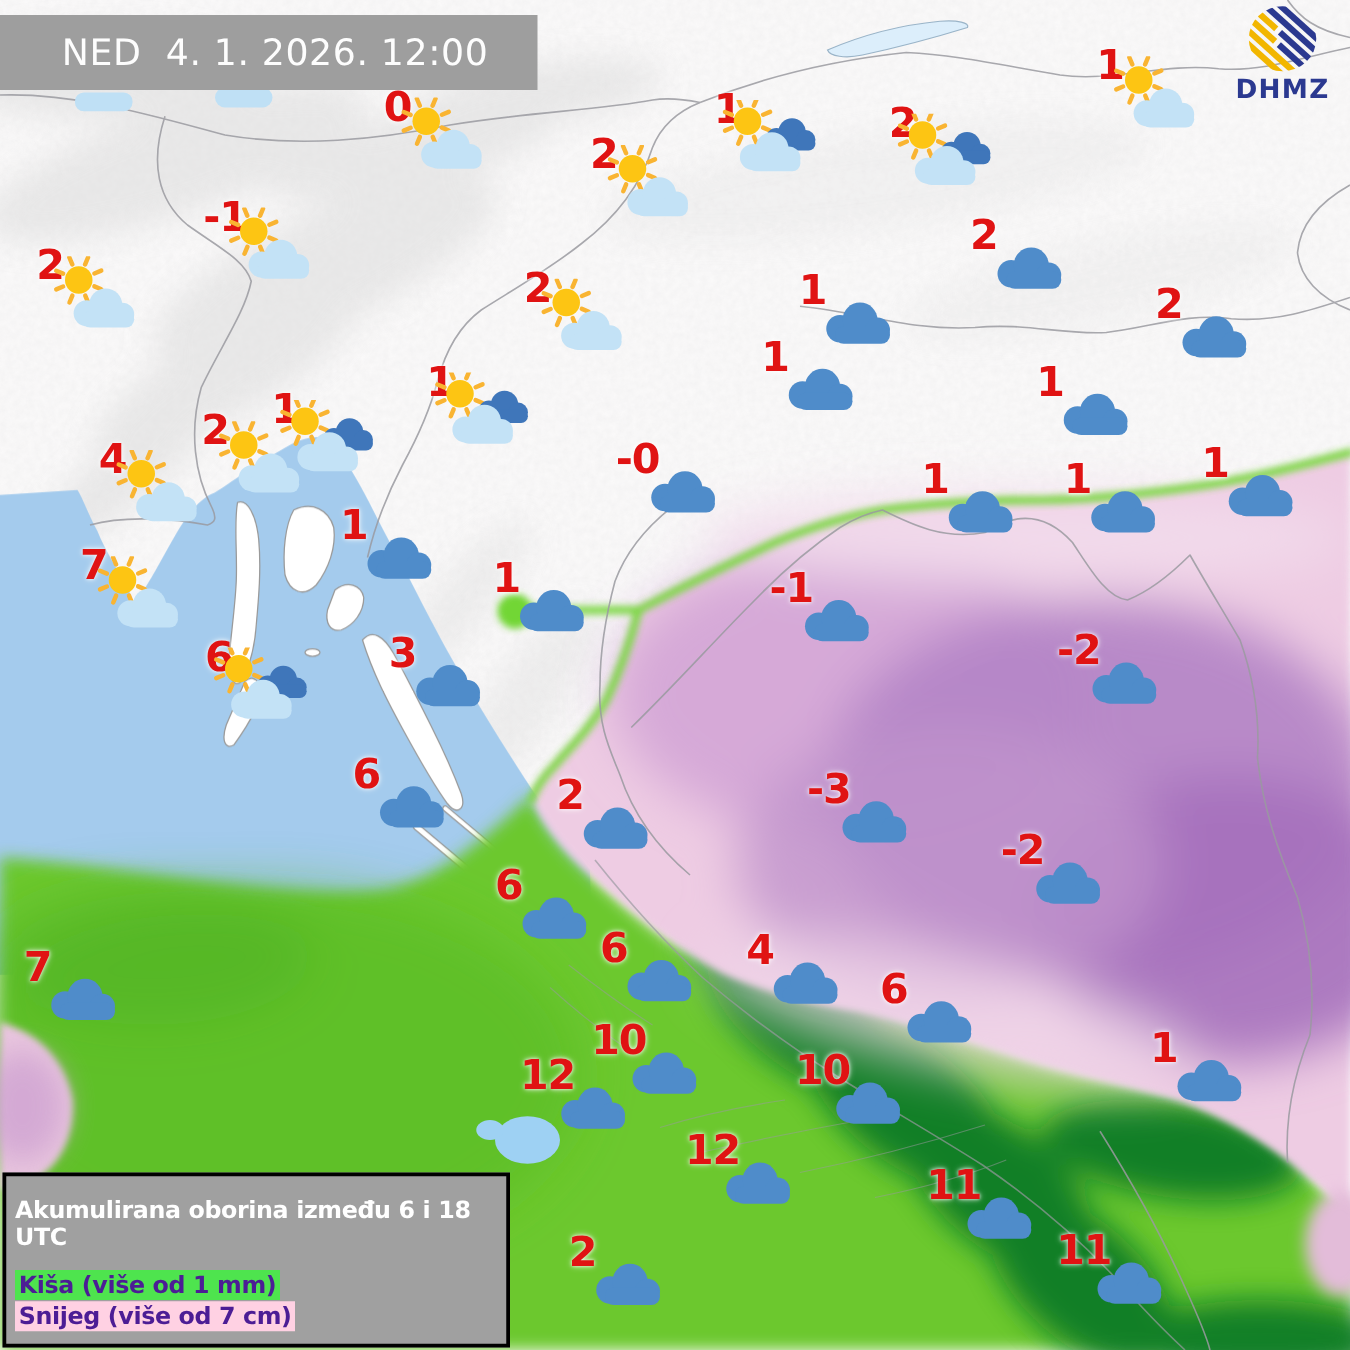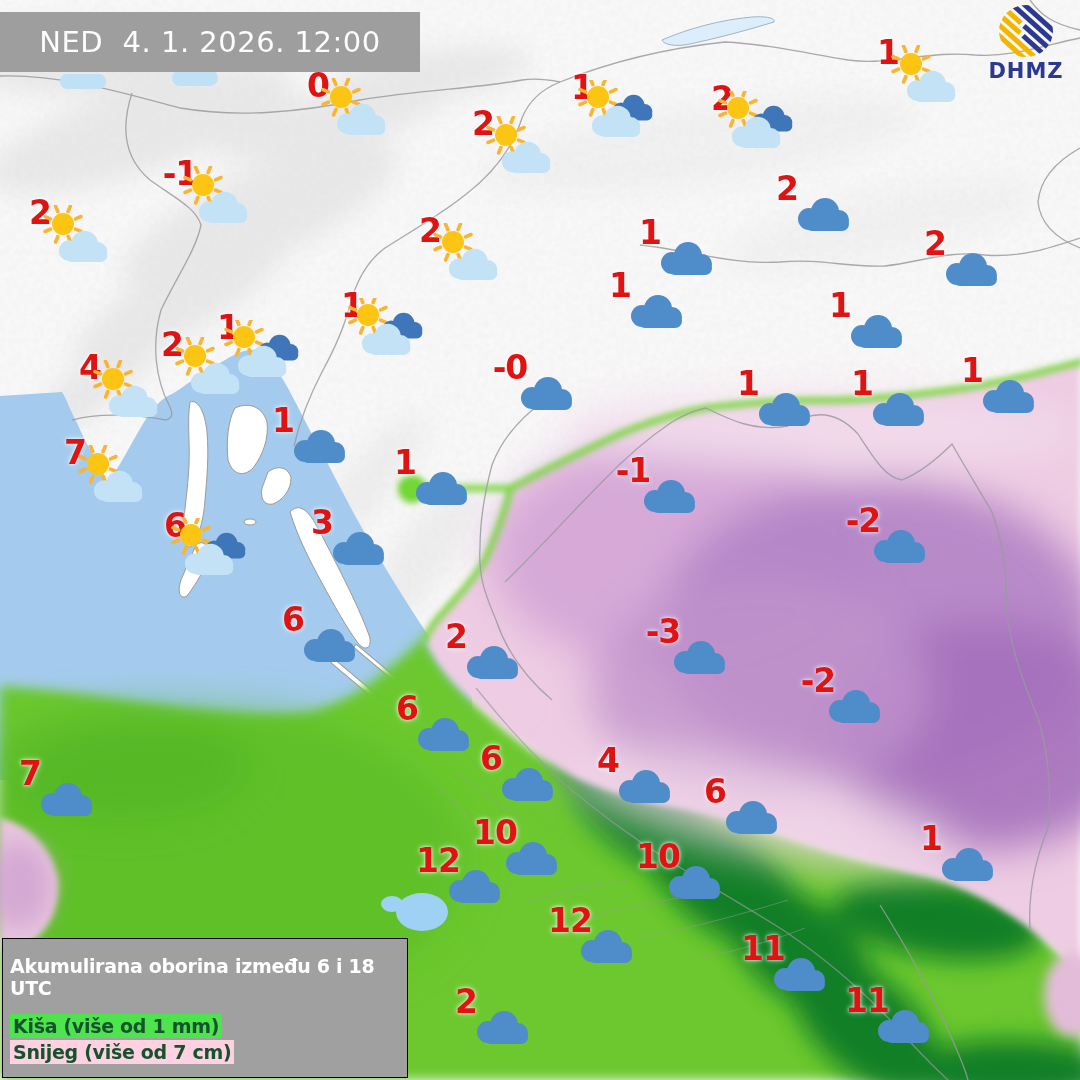--- a/index.html
+++ b/index.html
@@ -2,28 +2,28 @@
 <html><head>
 <meta charset="utf-8">
 <style>
   html,body{margin:0;padding:0;background:#ffffff;}
   #stage{position:relative;width:1080px;height:1080px;overflow:hidden;
          font-family:"DejaVu Sans","Liberation Sans",sans-serif;background:#fbfbfb;}
   #map{position:absolute;left:0;top:0;width:1080px;height:1080px;}
   
   #titlebar{position:absolute;left:0;top:12px;width:420px;height:60px;
     background:#9e9e9e;color:#fdfdfd;display:flex;align-items:center;justify-content:center;
-    font-size:29px;letter-spacing:.5px;white-space:pre;z-index:30;}
+    font-size:29px;letter-spacing:.5px;white-space:pre;z-index:30;padding-left:10px;}
   
   #legend{position:absolute;left:2px;top:938px;width:406px;height:140px;background:#a0a0a0;
-    z-index:30;padding:0;box-sizing:border-box;border:1px solid #000000;}
+    z-index:30;padding:0;box-sizing:border-box;border:3px solid #000000;}
   #legend .lt{color:#ffffff;font-weight:bold;font-size:19px;margin:16px 0 0 7px;letter-spacing:-0.3px;}
   #legend .row{margin:0 0 0 7px;line-height:24px;}
   #legend .row.first{margin-top:15px;}
-  #legend .chip{display:inline-block;font-weight:bold;font-size:19px;color:#14532d;
+  #legend .chip{display:inline-block;font-weight:bold;font-size:19px;color:#4c1d95;
     padding:0 3px;letter-spacing:-0.3px;}
   
   #logo{position:absolute;left:982px;top:2px;width:86px;height:86px;z-index:30;}
   
   .st{position:absolute;z-index:20;width:0;height:0;}
   .st .t{position:absolute;left:0;top:0;transform:translate(-50%,-50%);
     color:#e01313;font-weight:800;font-size:33px;letter-spacing:-1px;
     text-shadow:0 0 3px rgba(255,255,255,.9),0 0 6px rgba(255,255,255,.6);}
   .st .ic{position:absolute;left:36px;top:24px;transform:translate(-50%,-50%);line-height:0;}
 </style>

